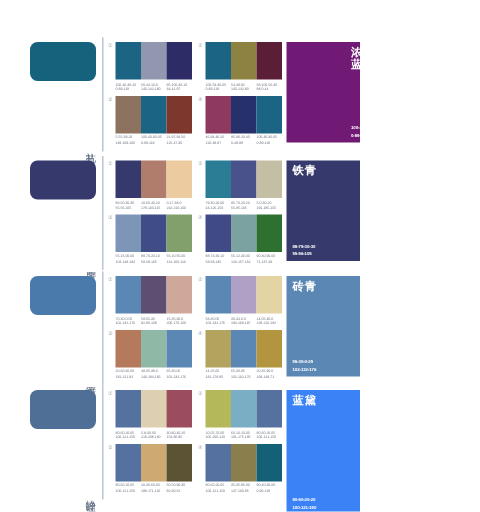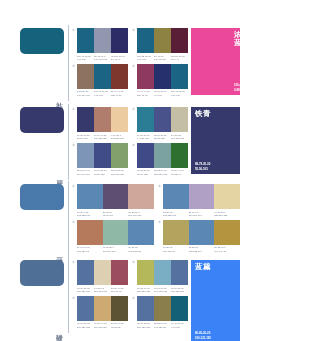--- a/index.html
+++ b/index.html
@@ -230,21 +230,21 @@
                 <span>0-48-98</span>
               </div>
               <div class="code-cell">
                 <span>100-40-30-05</span>
                 <span>0-89-119</span>
               </div>
             </div>
           </div>
         </div>
       </div>
-      <div class="named-panel" style="background: #ec4899; height: 67px; padding-left: 43px;">
+      <div class="named-panel" style="background: #701a75; height: 67px; padding-left: 43px;">
         <div class="named-title">浓蓝</div>
         <div class="named-codes">
           <span>100-46-36-35</span>
           <span>0-89-119</span>
         </div>
       </div>
     </div>
     <div class="section" style="position: absolute; top: 104px; left: 0px; height: 76px;">
       <div class="leftzone">
         <div class="primary-swatch" style="background: rgb(54, 57, 107);"></div>
@@ -458,20 +458,27 @@
                 <span>102-132-176</span>
               </div>
               <div class="code-cell">
                 <span>20-35-90-0</span>
                 <span>169-149-71</span>
               </div>
             </div>
           </div>
         </div>
       </div>
+      <div class="named-panel" style="background: rgb(91, 135, 181); height: 67px;">
+        <div class="named-title">砖青</div>
+        <div class="named-codes">
+          <span>55-30-0-25</span>
+          <span>102-132-176</span>
+        </div>
+      </div>
     </div>
     <div class="section" style="position: absolute; top: 257px; left: 0px; height: 76px;">
       <div class="leftzone">
         <div class="primary-swatch" style="background: rgb(79, 111, 150);"></div>
         <div class="mood-wrap">
           <div class="mood-label">静谧</div>
         </div>
       </div>
       <div class="vrule" style="background: rgb(185, 196, 212);"></div>
       <div class="groups">

